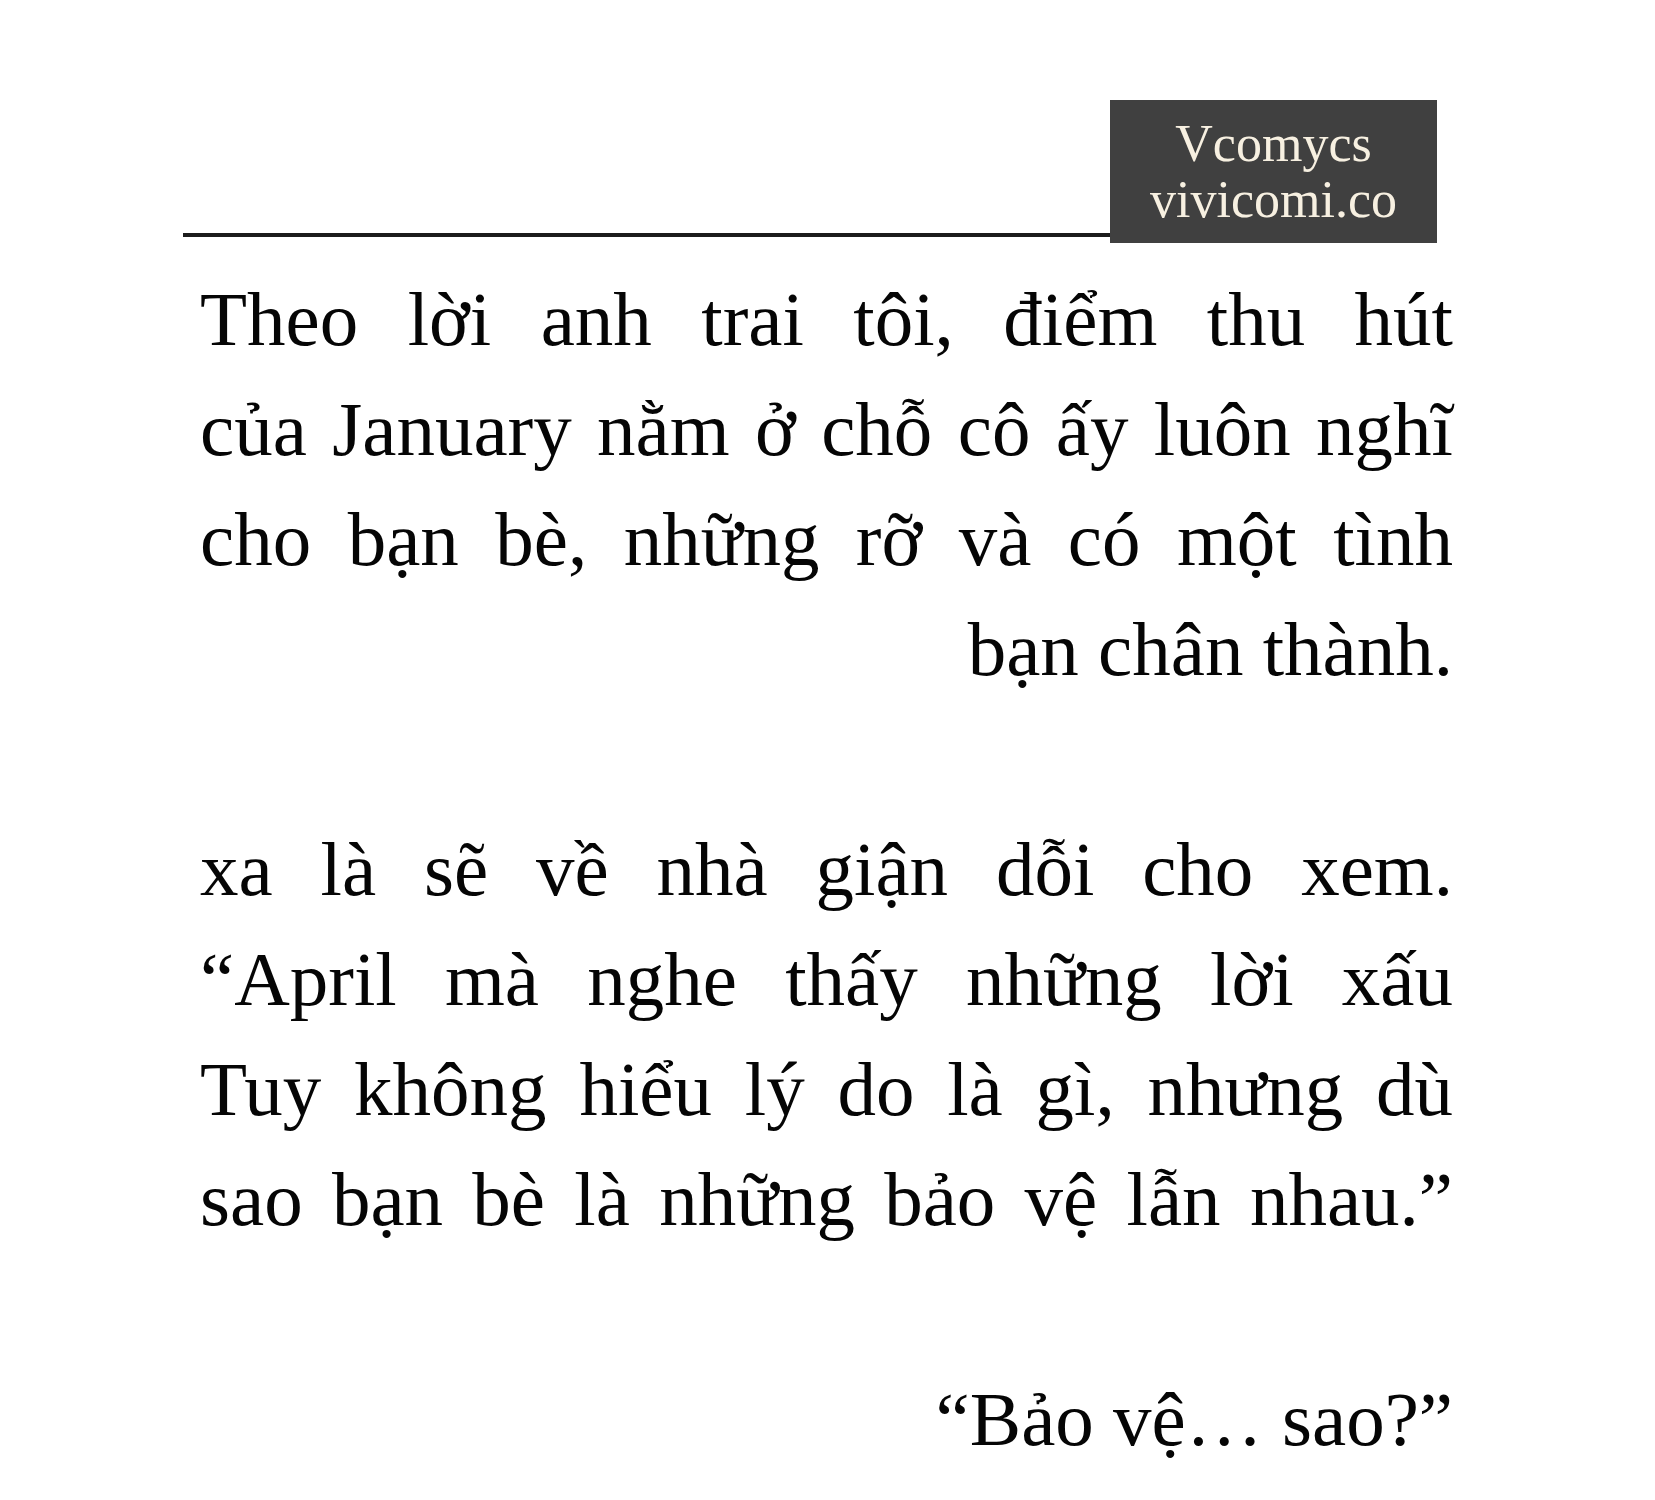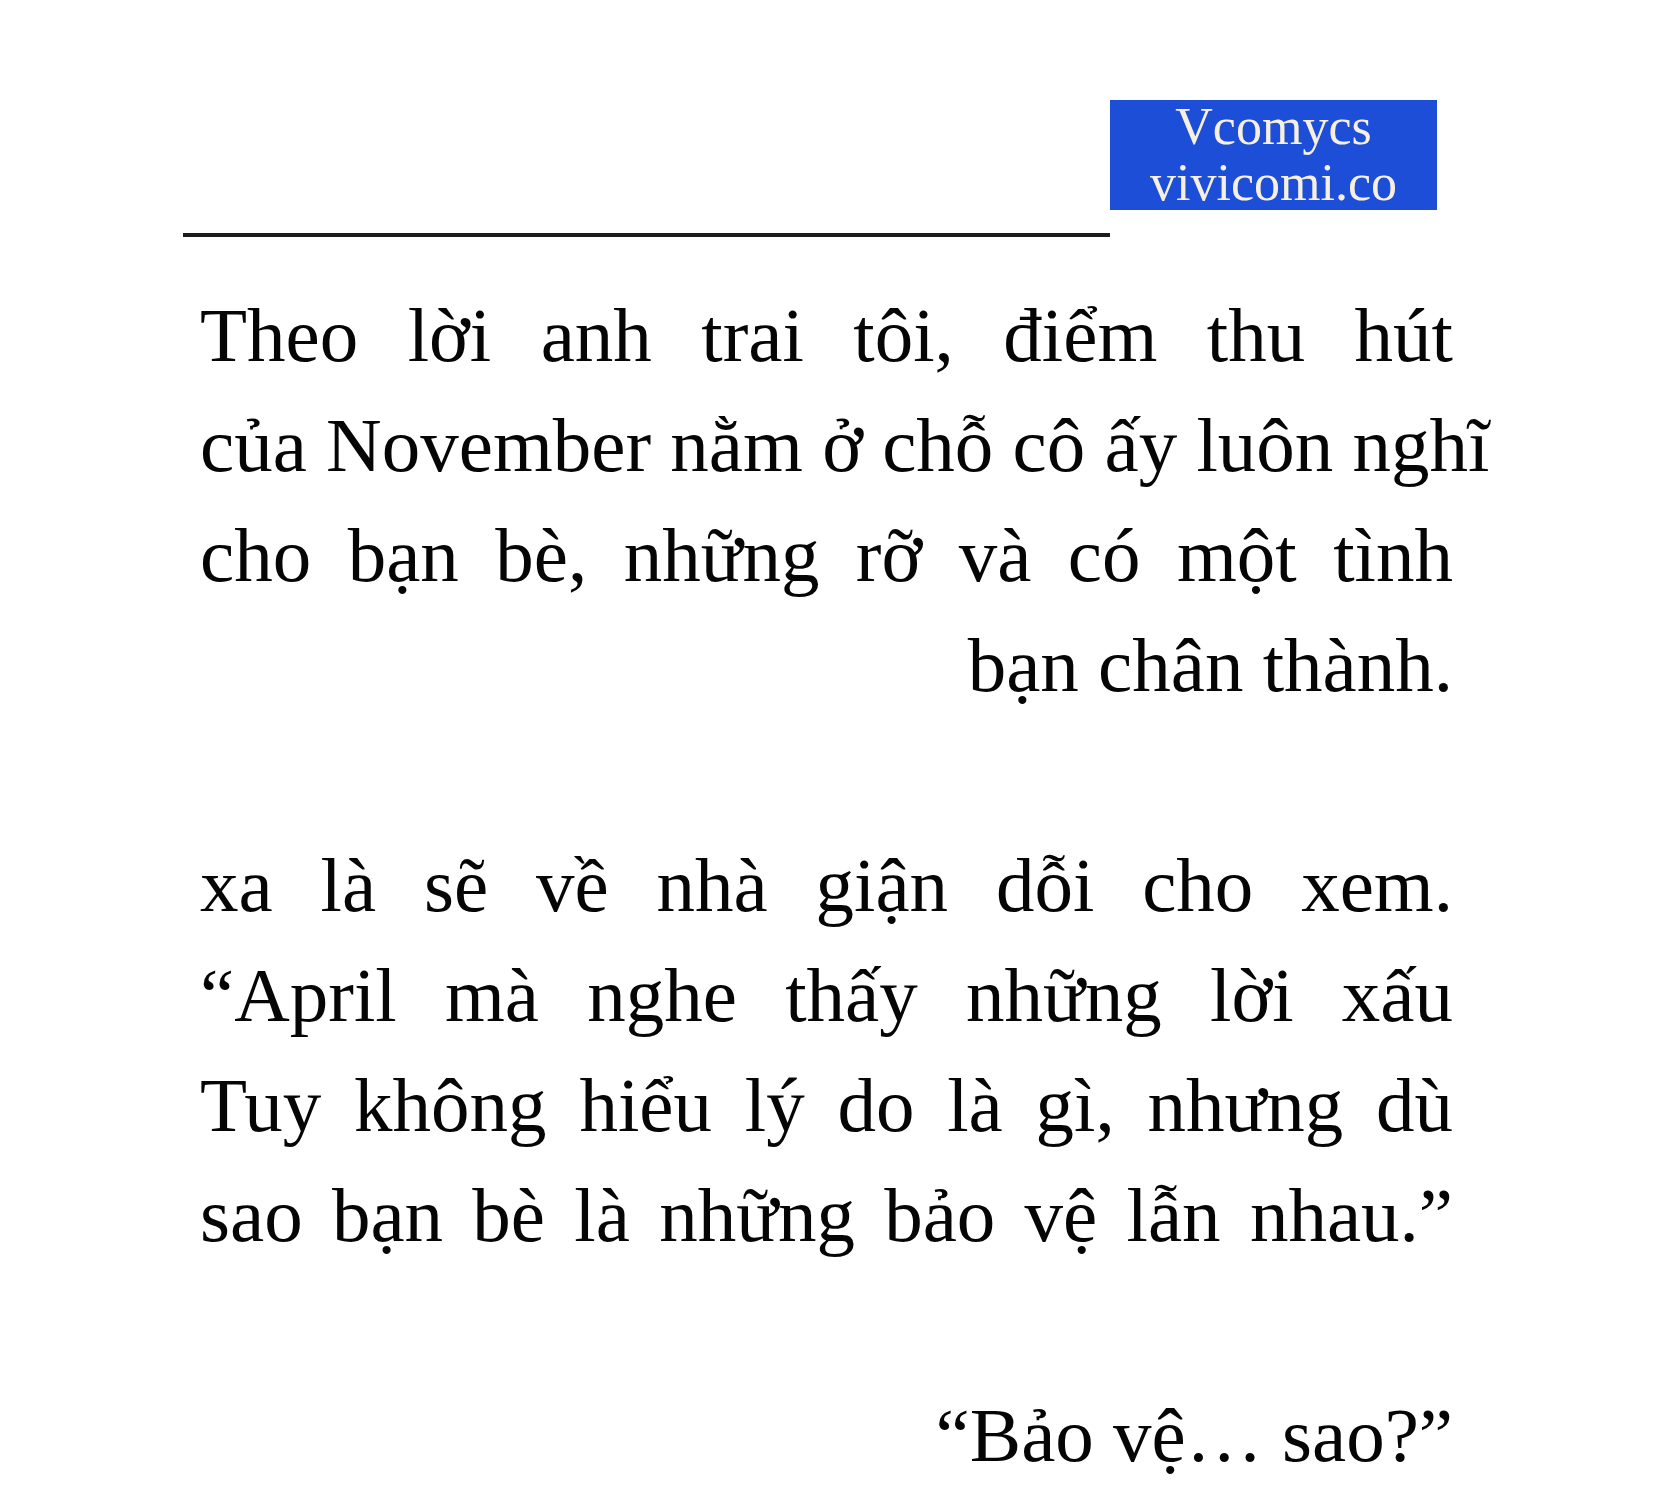--- a/index.html
+++ b/index.html
@@ -25,22 +25,22 @@
     line-height: 58px;
     white-space: nowrap;
     color: #050505;
   }
 
   .brand-box {
     position: absolute;
     left: 1110px;
     top: 100px;
     width: 327px;
-    height: 110px;
-    background: #1d4ed8;
+    height: 143px;
+    background: #404040;
     color: #f7f0e1;
     display: flex;
     flex-direction: column;
     justify-content: center;
     align-items: center;
     text-align: center;
     font-size: 52px;
     line-height: 56px;
   }
 
@@ -50,21 +50,21 @@
     top: 233px;
     width: 927px;
     height: 4px;
     background: #1c1c1c;
   }
 
   
   .body-text {
     position: absolute;
     left: 200px;
-    top: 280px;
+    top: 264px;
     width: 1253px;
     font-size: 77px;
     line-height: 110px;
     color: #050505;
   }
 
   .para { margin: 0 0 110px 0; }
   .para:last-child { margin-bottom: 0; margin-left: 46px; }
 
   .line { white-space: nowrap; }
@@ -88,21 +88,21 @@
     <div>Vcomycs</div>
     <div>vivicomi.co</div>
   </div>
 
   <div class="header-rule"></div>
 
   <div class="body-text">
 
     <div class="para">
       <div class="line jl">Theo lời anh trai tôi, điểm thu hút</div>
-      <div class="line jl">của November nằm ở chỗ cô ấy luôn nghĩ</div>
+      <div class="line jl">của January nằm ở chỗ cô ấy luôn nghĩ</div>
       <div class="line jl">cho bạn bè, những rỡ và có một tình</div>
       <div class="line ll">bạn chân thành.</div>
     </div>
 
     <div class="para">
       <div class="line jl">xa là sẽ về nhà giận dỗi cho xem.</div>
       <div class="line jl">“April mà nghe thấy những lời xấu</div>
       <div class="line jl">Tuy không hiểu lý do là gì, nhưng dù</div>
       <div class="line jl">sao bạn bè là những bảo vệ lẫn nhau.”</div>
     </div>

